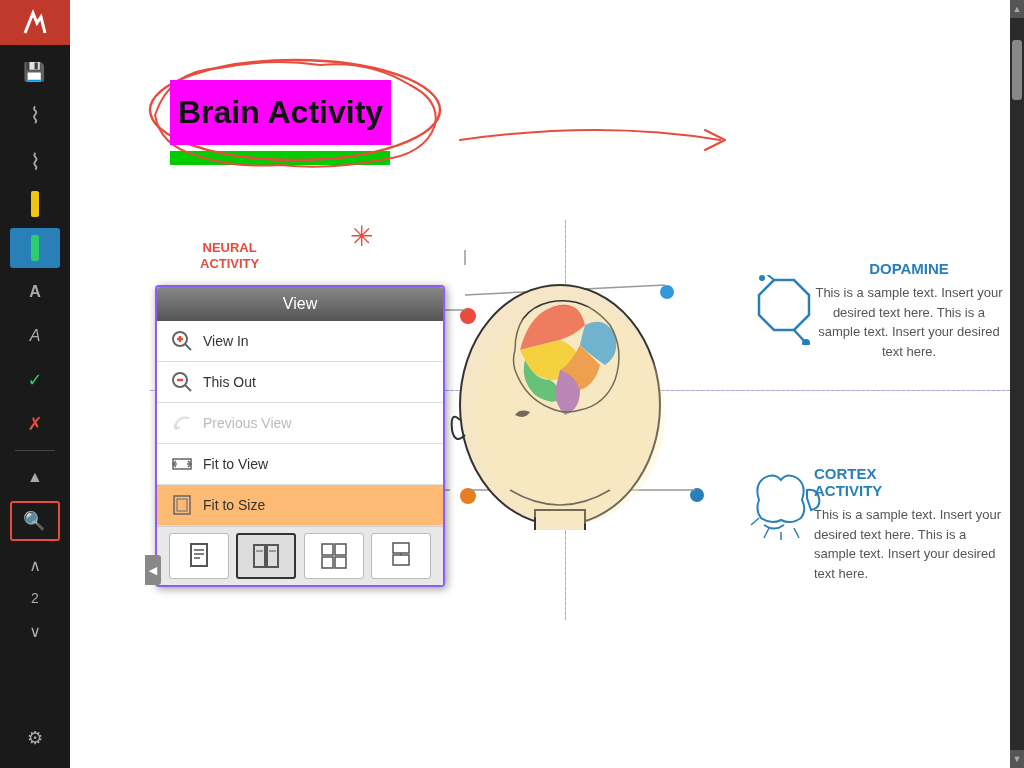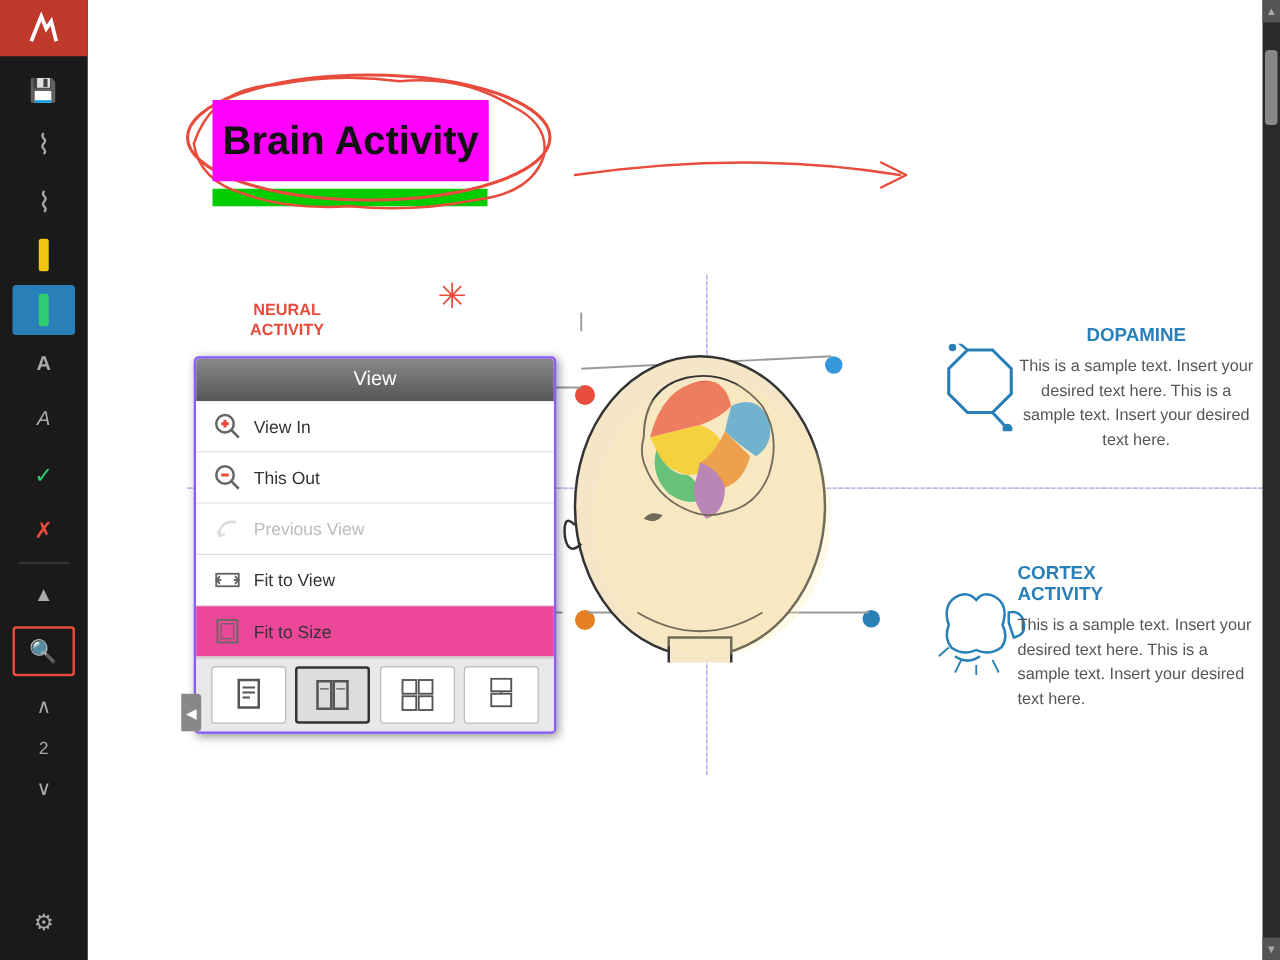--- a/index.html
+++ b/index.html
@@ -133,21 +133,21 @@
 
     
     .info-dopamine {
       position: absolute;
       top: 260px; right: 20px;
       width: 190px;
       text-align: center;
     }
     .info-cortex {
       position: absolute;
-      top: 450px; right: 20px;
+      top: 465px; right: 20px;
       width: 190px;
     }
     .info-title {
       color: #2980b9;
       font-size: 15px;
       font-weight: bold;
       margin-bottom: 6px;
     }
     .info-text {
       color: #555;
@@ -193,21 +193,21 @@
     .view-menu-item {
       display: flex;
       align-items: center;
       padding: 9px 14px;
       cursor: pointer;
       border-bottom: 1px solid #ddd;
       background: white;
       font-size: 14px;
       color: #333;
     }
-    .view-menu-item.active { background: #ec4899; }
+    .view-menu-item.active { background: #fdba74; }
     .view-menu-item.disabled { color: #bbb; cursor: default; }
     .view-menu-item .icon {
       width: 22px; height: 22px;
       margin-right: 10px;
       display: flex; align-items: center; justify-content: center;
       font-size: 16px;
     }
     .view-menu-item.disabled .icon { opacity: 0.4; }
 
     

